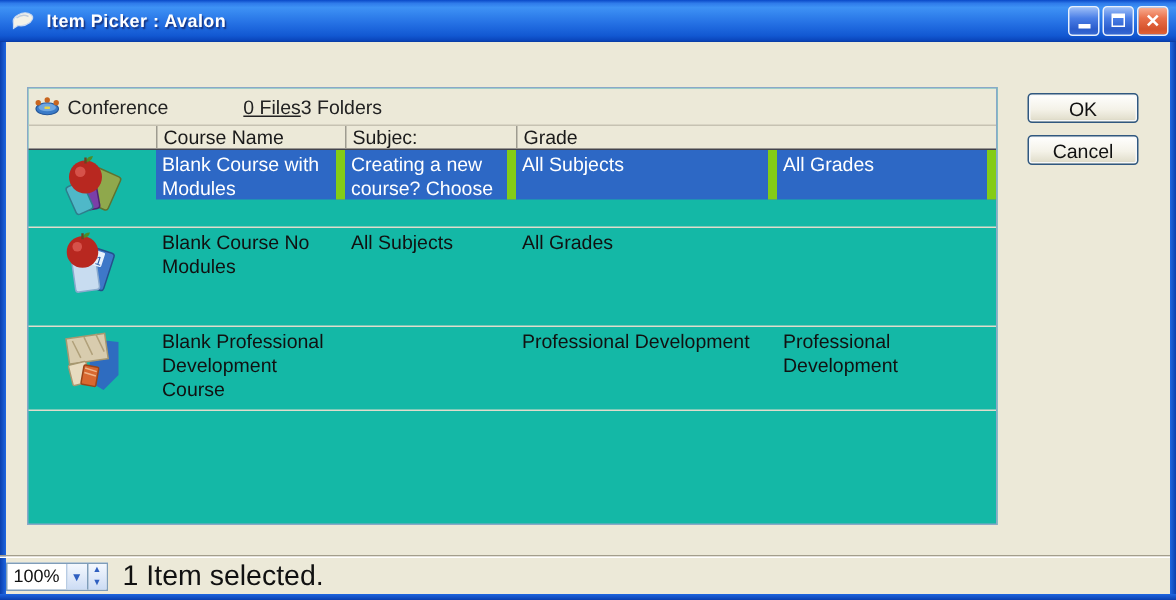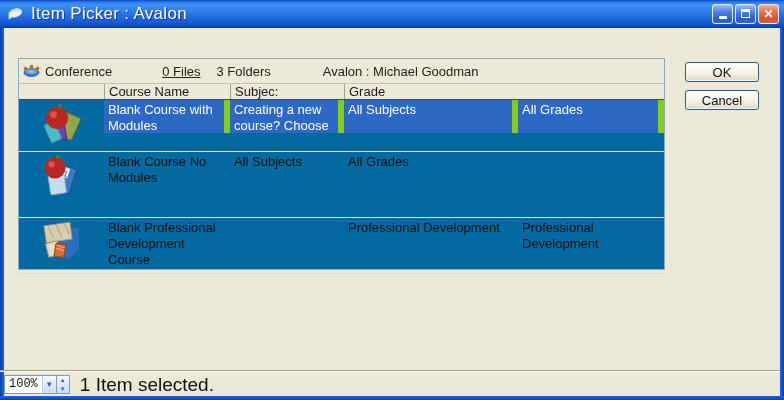--- a/index.html
+++ b/index.html
@@ -8,46 +8,46 @@
     position:relative;width:784px;height:400px;overflow:hidden;
     background:#ECE9D8;font-family:"Liberation Sans",sans-serif;color:#111;
   }
   
   .titlebar{
     position:absolute;left:0;top:0;width:784px;height:28px;
     background:linear-gradient(180deg,#0A49C8 0%,#2F7BEA 8%,#3E92F5 18%,#2571E4 55%,#1258D2 85%,#0A46BC 96%,#083AA0 100%);
     display:flex;align-items:center;
   }
   .titlebar-icon{width:18px;height:16px;margin:0 6px 0 7px;}
-  .title-text{color:#fff;font-weight:normal;font-size:17px;text-shadow:1px 1px 1px #16327E;letter-spacing:.3px;}
+  .title-text{color:#fff;font-weight:bold;font-size:12px;text-shadow:1px 1px 1px #16327E;letter-spacing:.3px;}
   .winbtns{position:absolute;right:5px;top:4px;display:flex;gap:2px;}
   .winbtn{
     width:21px;height:20px;border-radius:3px;border:1px solid #E8F0FC;
     background:linear-gradient(180deg,#9CBEF8 0%,#4A7EE6 40%,#2A5CCC 80%,#3668D2 100%);
     color:#fff;font-size:11px;line-height:17px;text-align:center;padding:0;cursor:default;
   }
   .winbtn.close{background:linear-gradient(180deg,#F8AE92 0%,#E9704A 40%,#D6532C 80%,#E06438 100%);font-weight:bold;font-size:12px;}
   .minglyph{display:inline-block;width:8px;height:3px;background:#fff;margin-top:11px;}
   .maxglyph{display:inline-block;width:9px;height:9px;border:1px solid #fff;border-top:3px solid #fff;margin-top:4px;}
   .border-l,.border-r{position:absolute;top:28px;width:4px;height:368px;background:linear-gradient(90deg,#0A3FAE,#1E66E0);}
   .border-l{left:0;}
   .border-r{right:0;background:linear-gradient(90deg,#1E66E0,#0A3FAE);}
   .border-b{position:absolute;left:0;top:396px;width:784px;height:4px;background:linear-gradient(180deg,#1E66E0,#0A3FAE);}
   
   .panel{
-    position:absolute;left:18px;top:58px;width:647px;height:212px;
-    background:#0369a1;border:1px solid #8AA8C8;
+    position:absolute;left:18px;top:58px;width:647px;height:292px;
+    background:#14b8a6;border:1px solid #8AA8C8;
   }
   .inforow{
     height:25px;background:#ECE9D8;border-bottom:1px solid #C6C2B2;
     display:flex;align-items:center;font-size:13px;color:#222;
   }
   .inforow .conf-icon{width:19px;height:16px;margin:0 4px 0 3px;}
   .inforow .lbl-conference{margin-right:50px;}
-  .inforow .lbl-files{margin-right:16px;text-decoration:underline;}
+  .inforow .lbl-files{margin-right:0;text-decoration:underline;}
   .inforow .lbl-folders{margin-right:52px;}
   .grid{display:grid;grid-template-columns:85px 126px 114px 174px auto;}
   .colhead{
     height:16px;background:#ECE9D8;border-bottom:1px solid #44444C;
     font-size:13px;line-height:15px;color:#1A1A1A;
   }
   .colhead .hc{border-left:1px solid #9E9C90;padding:0 0 15px 4px;overflow:hidden;white-space:nowrap;}
   .colhead .hc.first{border-left:none;}
   .row{font-size:13px;line-height:16px;}
   .row .cell{padding:2px 4px 0 4px;overflow:hidden;}
@@ -66,21 +66,21 @@
   }
   .btn-ok{top:62px;}
   .btn-cancel{top:90px;}
   
   .statusline{position:absolute;left:0px;top:370px;width:780px;height:2px;border-top:1px solid #A39E8C;border-bottom:1px solid #FFFFFF;}
   .statusbar{position:absolute;left:4px;top:373px;width:776px;height:23px;background:#ECE9D8;display:flex;align-items:center;}
   .zoomctl{
     display:flex;align-items:stretch;height:19px;margin-left:0px;
     border:1px solid #7F9DB9;background:#fff;
   }
-  .zoomval{font-size:12px;line-height:17px;padding:0 4px;min-width:34px;font-family:Liberation Mono, monospace;}
+  .zoomval{font-size:12px;line-height:17px;padding:0 4px;min-width:34px;}
   .zoomdrop{
     width:14px;border-left:1px solid #B8CCE4;text-align:center;font-size:8px;line-height:17px;color:#2F5FC0;
     background:linear-gradient(180deg,#F4F8FE,#CCDCF4);cursor:default;
   }
   .zoomspin{width:13px;border-left:1px solid #7F9DB9;display:flex;flex-direction:column;background:linear-gradient(180deg,#F4F8FE,#CCDCF4);cursor:default;}
   .zoomspin span{flex:1;font-size:6px;line-height:8px;text-align:center;color:#2F5FC0;}
   .statustext{font-size:19px;margin-left:10px;color:#111;}
 </style>
 </head>
 <body>
@@ -111,21 +111,20 @@
         <ellipse cx="9.5" cy="9.5" rx="7.5" ry="4" fill="#3A7BC8" stroke="#24579A" stroke-width="0.8"></ellipse>
         <ellipse cx="9.5" cy="8.6" rx="5.8" ry="2.6" fill="#6FA6E0"></ellipse>
         <circle cx="3.5" cy="5.5" r="1.8" fill="#C8651E"></circle>
         <circle cx="9.5" cy="3.6" r="1.8" fill="#C8651E"></circle>
         <circle cx="15.5" cy="5.5" r="1.8" fill="#C8651E"></circle>
         <rect x="7.6" y="8" width="3.8" height="1.6" rx="0.6" fill="#E8D44A"></rect>
       </svg>
       <span class="lbl-conference">Conference</span>
       <span class="lbl-files">0 Files</span>
       <span class="lbl-folders">3 Folders</span>
-      <span class="lbl-owner">Avalon : Michael Goodman</span>
     </div>
 
     <div class="grid colhead">
       <div class="hc first"></div>
       <div class="hc">Course Name</div>
       <div class="hc">Subjec:</div>
       <div class="hc">Grade</div>
     </div>
 
     <div class="grid row row1">

